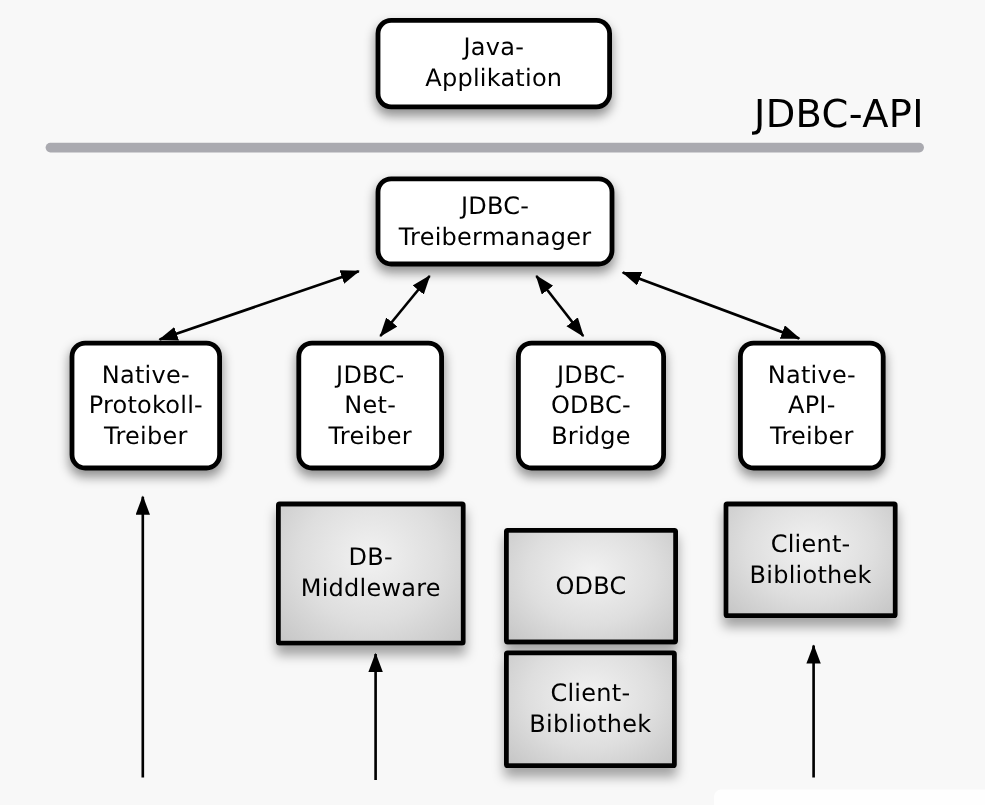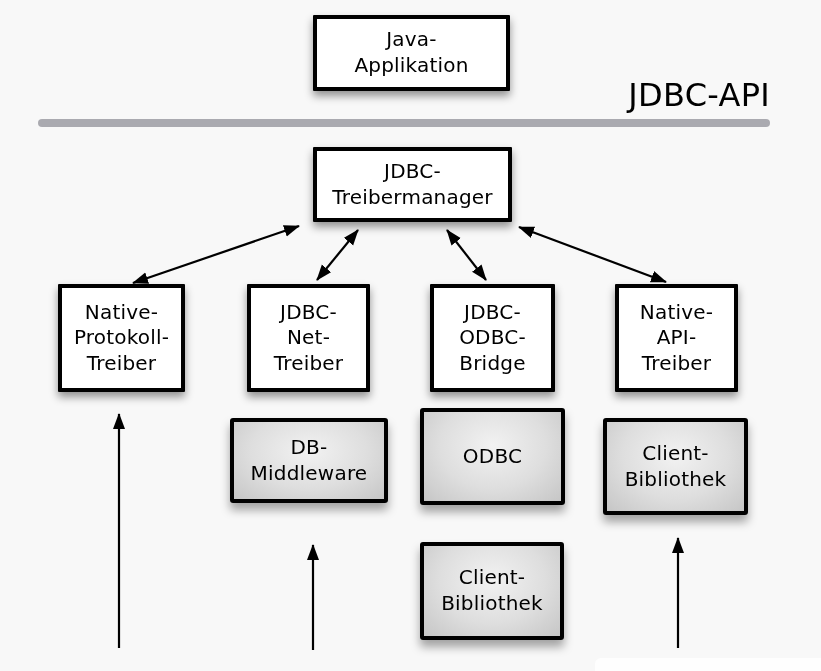--- a/index.html
+++ b/index.html
@@ -17,21 +17,21 @@
   .arrow-layer{position:absolute;left:0;top:0;z-index:3;pointer-events:none;}
   .box{
     position:absolute;box-sizing:border-box;z-index:2;
     display:flex;align-items:center;justify-content:center;
     text-align:center;white-space:pre-line;
     font-size:20px;line-height:1.28;letter-spacing:0.2px;
     border:4px solid var(--box_border);
   }
   .white{
     background:var(--box_fill);
-    border-radius:1px;
+    border-radius:13px;
     box-shadow:0 5px 9px rgba(0,0,0,0.42);
   }
   .gray{
     background:radial-gradient(ellipse at 50% 38%, var(--gray_box_light) 0%, #dedede 55%, var(--gray_box_dark) 100%);
     border-radius:3px;
     box-shadow:0 7px 10px rgba(0,0,0,0.35);
   }
   .api-label{
     position:absolute;left:570px;top:82px;width:200px;height:26px;
     text-align:right;font-size:32px;line-height:26px;letter-spacing:0.3px;z-index:2;
@@ -71,24 +71,24 @@
 Treiber</div>
 
   <div class="box white" style="left:430px;top:284px;width:125px;height:108px;">JDBC-
 ODBC-
 Bridge</div>
 
   <div class="box white" style="left:615px;top:284px;width:123px;height:108px;">Native-
 API-
 Treiber</div>
 
-  <div class="box gray" style="left:230px;top:418px;width:158px;height:85px;">DB-
+  <div class="box gray" style="left:230px;top:418px;width:158px;height:120px;">DB-
 Middleware</div>
 
-  <div class="box gray" style="left:420px;top:408px;width:145px;height:97px;">ODBC</div>
+  <div class="box gray" style="left:420px;top:440px;width:145px;height:97px;">ODBC</div>
 
   <div class="box gray" style="left:603px;top:418px;width:145px;height:97px;">Client-
 Bibliothek</div>
 
   <div class="box gray" style="left:420px;top:542px;width:144px;height:98px;">Client-
 Bibliothek</div>
 
   <svg class="arrow-layer" width="821" height="671" viewBox="0 0 821 671">
     <defs>
       <marker id="ah" markerUnits="userSpaceOnUse" markerWidth="17" markerHeight="13" refX="15" refY="6" orient="auto-start-reverse">

